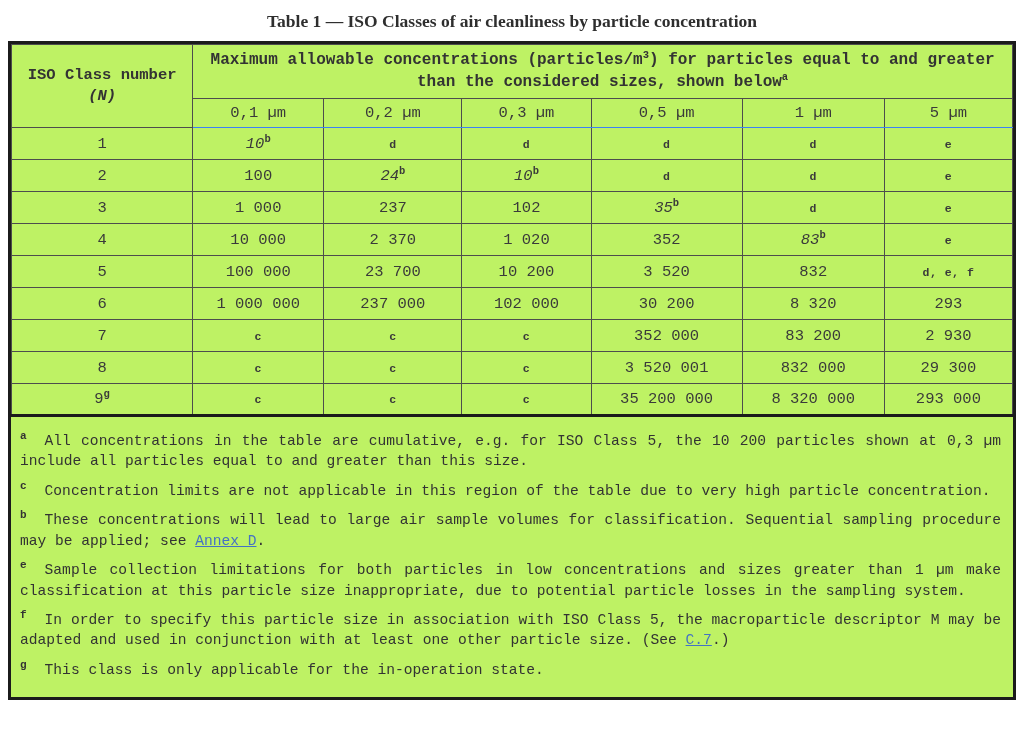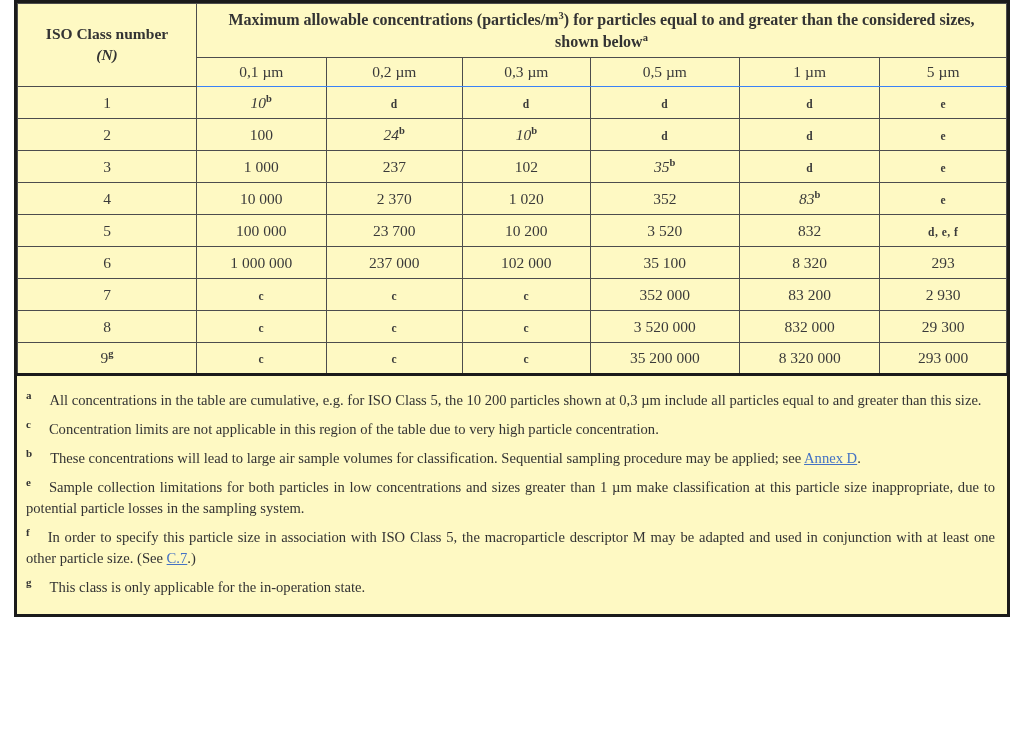--- a/index.html
+++ b/index.html
@@ -12,23 +12,24 @@
   }
   .page { width: 1024px; height: 756px; overflow: hidden; }
   .title {
     text-align: center;
     font-weight: bold;
     font-size: 17.5px;
     color: #2e2e2e;
     padding: 11px 0 9px 0;
   }
   .outer {
-    margin: 0 14px;
+    margin: 0 8px;
     border: 3px solid #1b1b1b;
-    background: #fef9c3;
+    background: #bef264;
+    font-family: Liberation Mono, monospace;
   }
   table.iso-table {
     width: 100%;
     border-collapse: collapse;
     border-bottom: 3px solid #1b1b1b;
   }
   th, td {
     border: 1px solid #4d4d4d;
     text-align: center;
     vertical-align: middle;
@@ -93,20 +94,23 @@
   a.link {
     color: #4472C4;
     text-decoration: underline;
     cursor: pointer;
   }
 </style>
 </head>
 <body>
 
 <div class="page">
+  <div class="title">
+    <span>Table 1 — ISO Classes of air cleanliness by particle concentration</span>
+  </div>
 
   <div class="outer">
     <table class="iso-table">
       <colgroup>
         <col style="width:18.1%">
           <col style="width:13.1%">
           <col style="width:13.8%">
         <col style="width:12.9%">
           <col style="width:15.1%">
           <col style="width:14.2%">
@@ -173,39 +177,39 @@
             <td><span>10 200</span></td>
             <td><span>3 520</span></td>
             <td><span>832</span></td>
             <td><span class="note-letter">d, e, f</span></td>
           </tr>
           <tr>
             <td class="class-cell"><span>6</span></td>
             <td><span>1 000 000</span></td>
             <td><span>237 000</span></td>
             <td><span>102 000</span></td>
-            <td><span>35 100</span></td>
+            <td><span>30 200</span></td>
             <td><span>8 320</span></td>
             <td><span>293</span></td>
           </tr>
           <tr>
             <td class="class-cell"><span>7</span></td>
             <td><span class="note-letter">c</span></td>
             <td><span class="note-letter">c</span></td>
             <td><span class="note-letter">c</span></td>
             <td><span>352 000</span></td>
             <td><span>83 200</span></td>
             <td><span>2 930</span></td>
           </tr>
           <tr>
             <td class="class-cell"><span>8</span></td>
             <td><span class="note-letter">c</span></td>
             <td><span class="note-letter">c</span></td>
             <td><span class="note-letter">c</span></td>
-            <td><span>3 520 000</span></td>
+            <td><span>3 520 001</span></td>
             <td><span>832 000</span></td>
             <td><span>29 300</span></td>
           </tr>
           <tr>
             <td class="class-cell"><span>9</span><sup>g</sup></td>
             <td><span class="note-letter">c</span></td>
             <td><span class="note-letter">c</span></td>
             <td><span class="note-letter">c</span></td>
             <td><span>35 200 000</span></td>
             <td><span>8 320 000</span></td>

